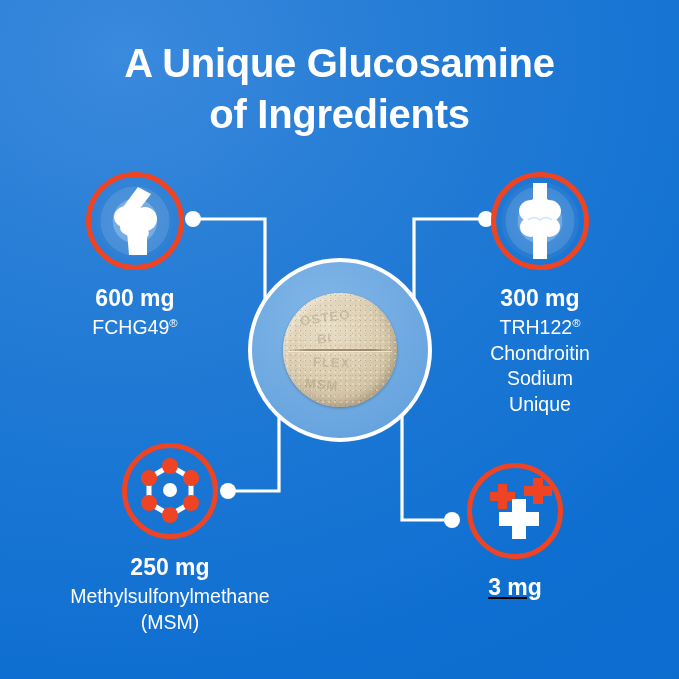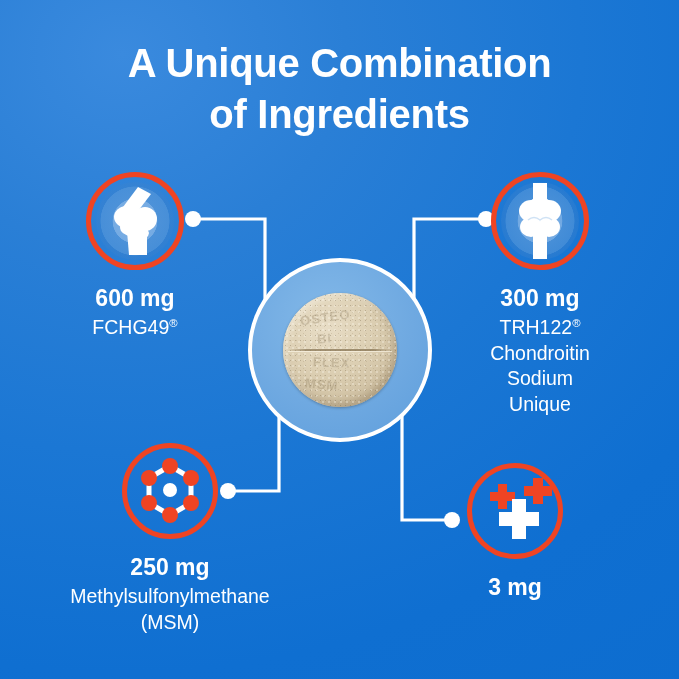--- a/index.html
+++ b/index.html
@@ -124,21 +124,21 @@
   
   .node {
     position: absolute;
     z-index: 3;
     width: 250px;
     text-align: center;
   }
   .node-tl { left: 10px;  top: 172px; }
   .node-tr { left: 415px; top: 172px; }
   .node-bl { left: 45px;  top: 443px; }
-  .node-br { left: 390px; top: 463px; }
+  .node-br { left: 390px; top: 463px; text-decoration: underline; }
 
   .icon-circle {
     width: 98px;
     height: 98px;
     border-radius: 50%;
     border: 5px solid #ef4423;
     box-sizing: border-box;
     margin: 0 auto;
     position: relative;
     display: flex;
@@ -195,21 +195,21 @@
     vertical-align: super;
     line-height: 0;
   }
 </style>
 </head>
 <body>
 
 <div id="infographic">
 
   <div id="title-block">
-    <span class="t-line">A Unique Combination</span>
+    <span class="t-line">A Unique Glucosamine</span>
     <span class="t-line">of Ingredients</span>
   </div>
 
   <svg id="connectors" viewBox="0 0 679 679">
     <g stroke="#ffffff" stroke-width="3.2" fill="none">
       <path d="M 196 219 L 265 219 L 265 300"></path>
       <path d="M 483 219 L 414 219 L 414 300"></path>
       <path d="M 279 400 L 279 491 L 231 491"></path>
       <path d="M 402 400 L 402 520 L 449 520"></path>
     </g>

